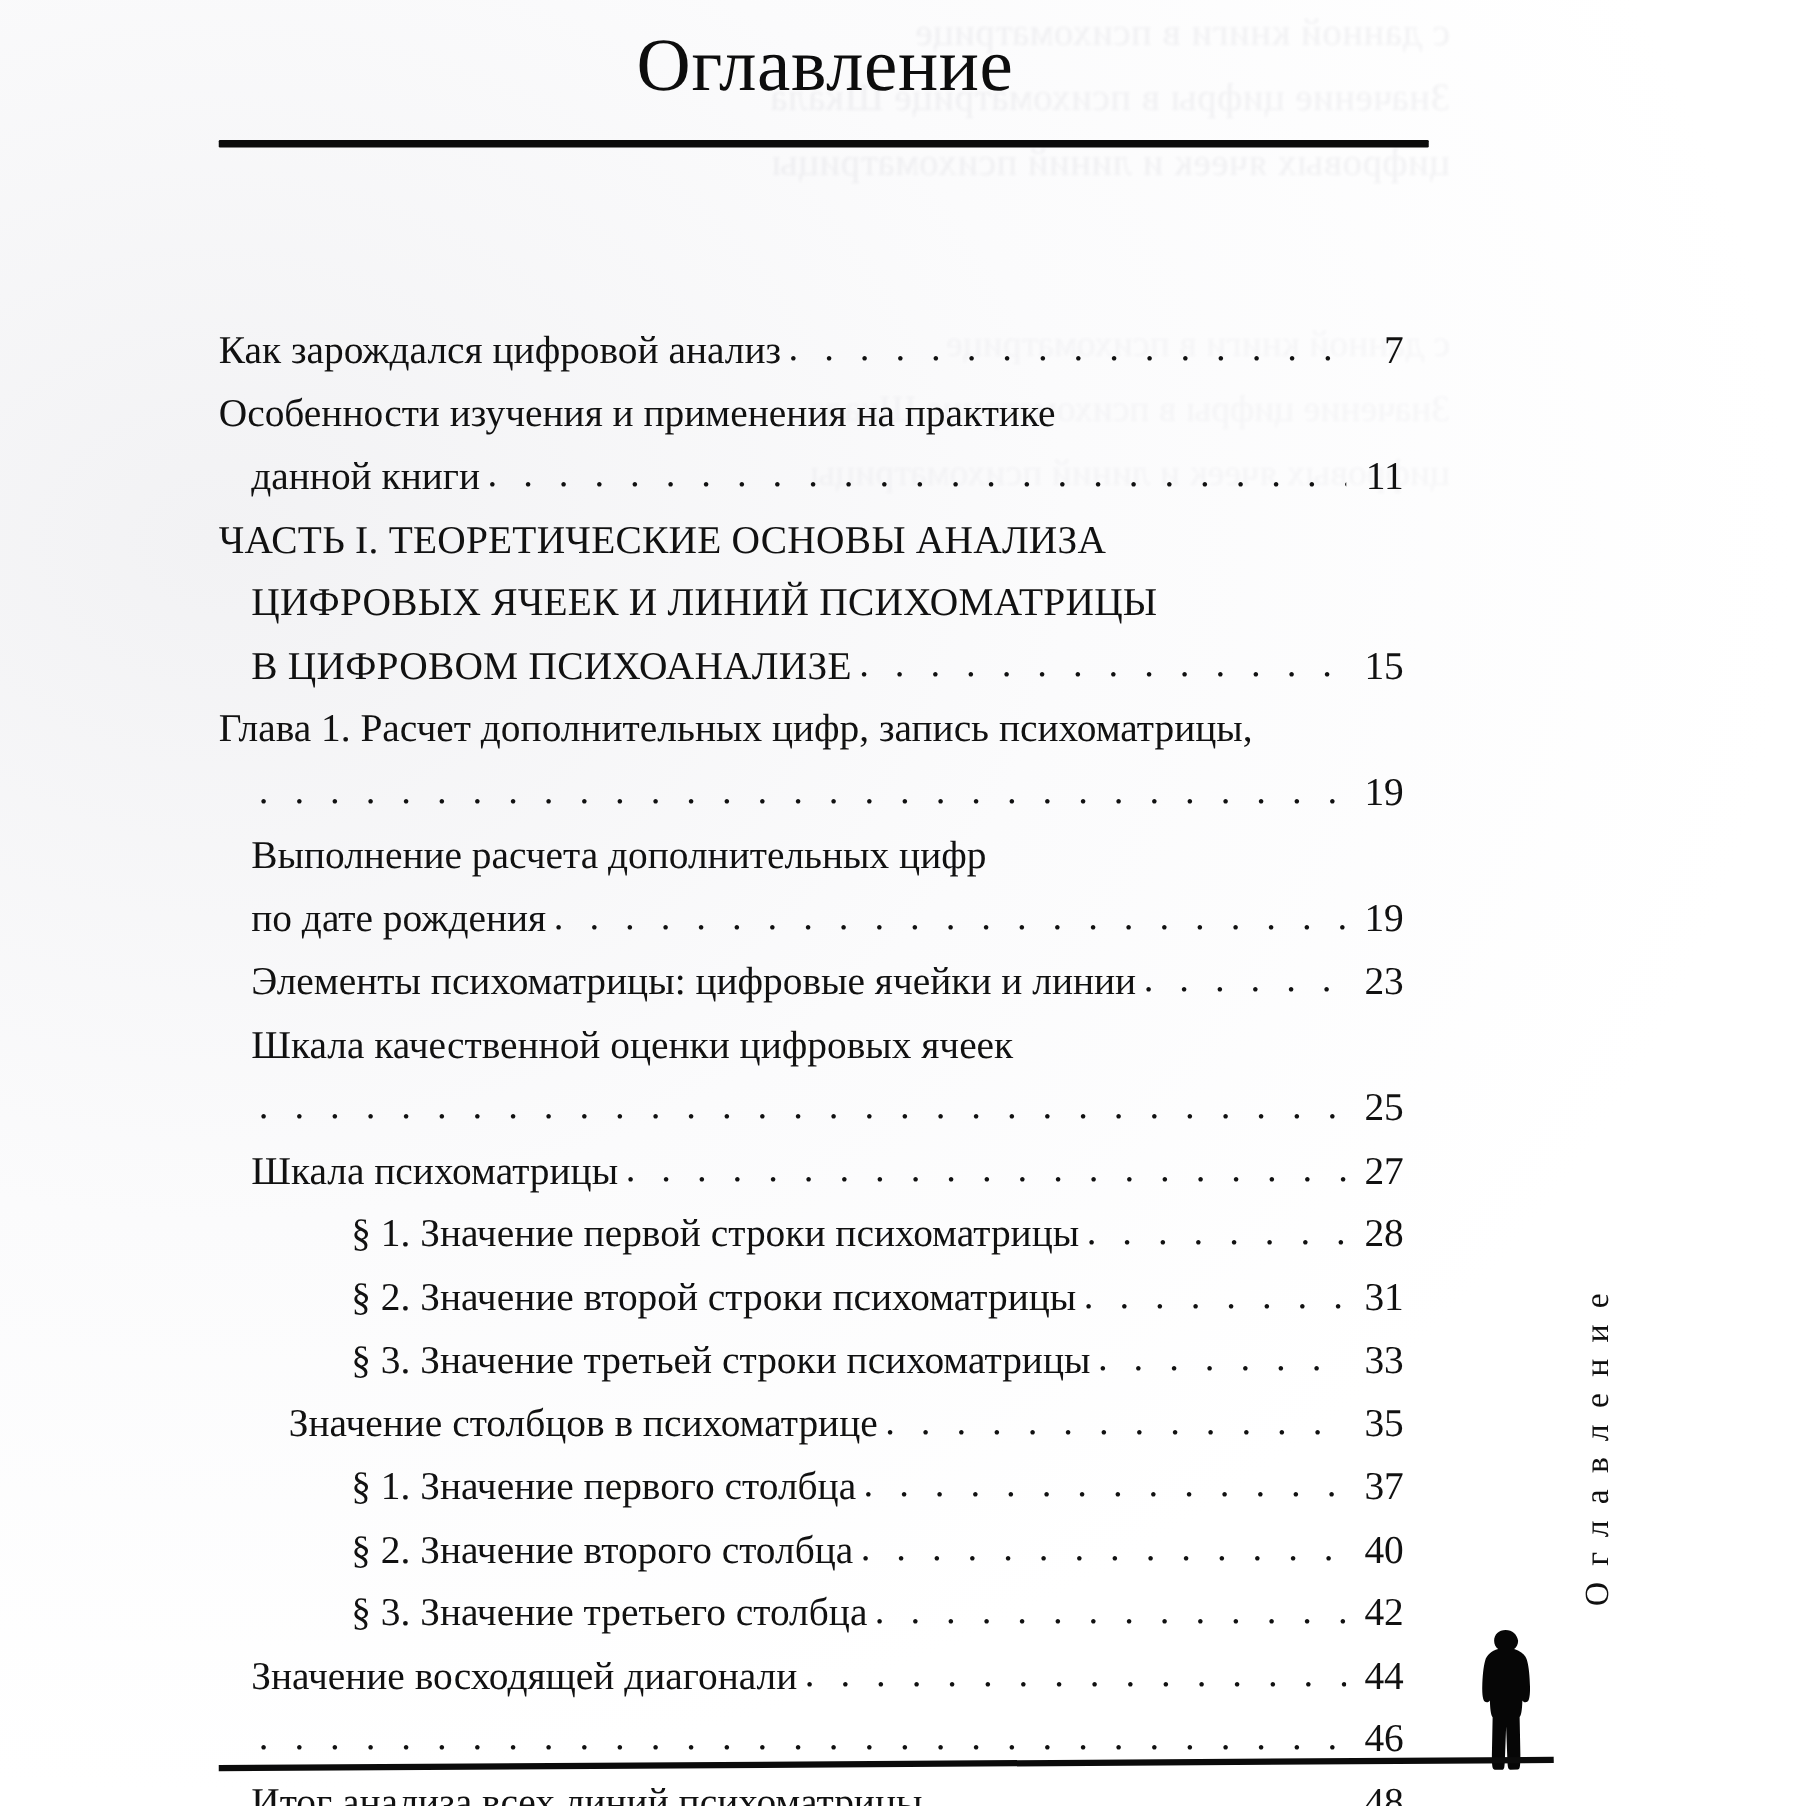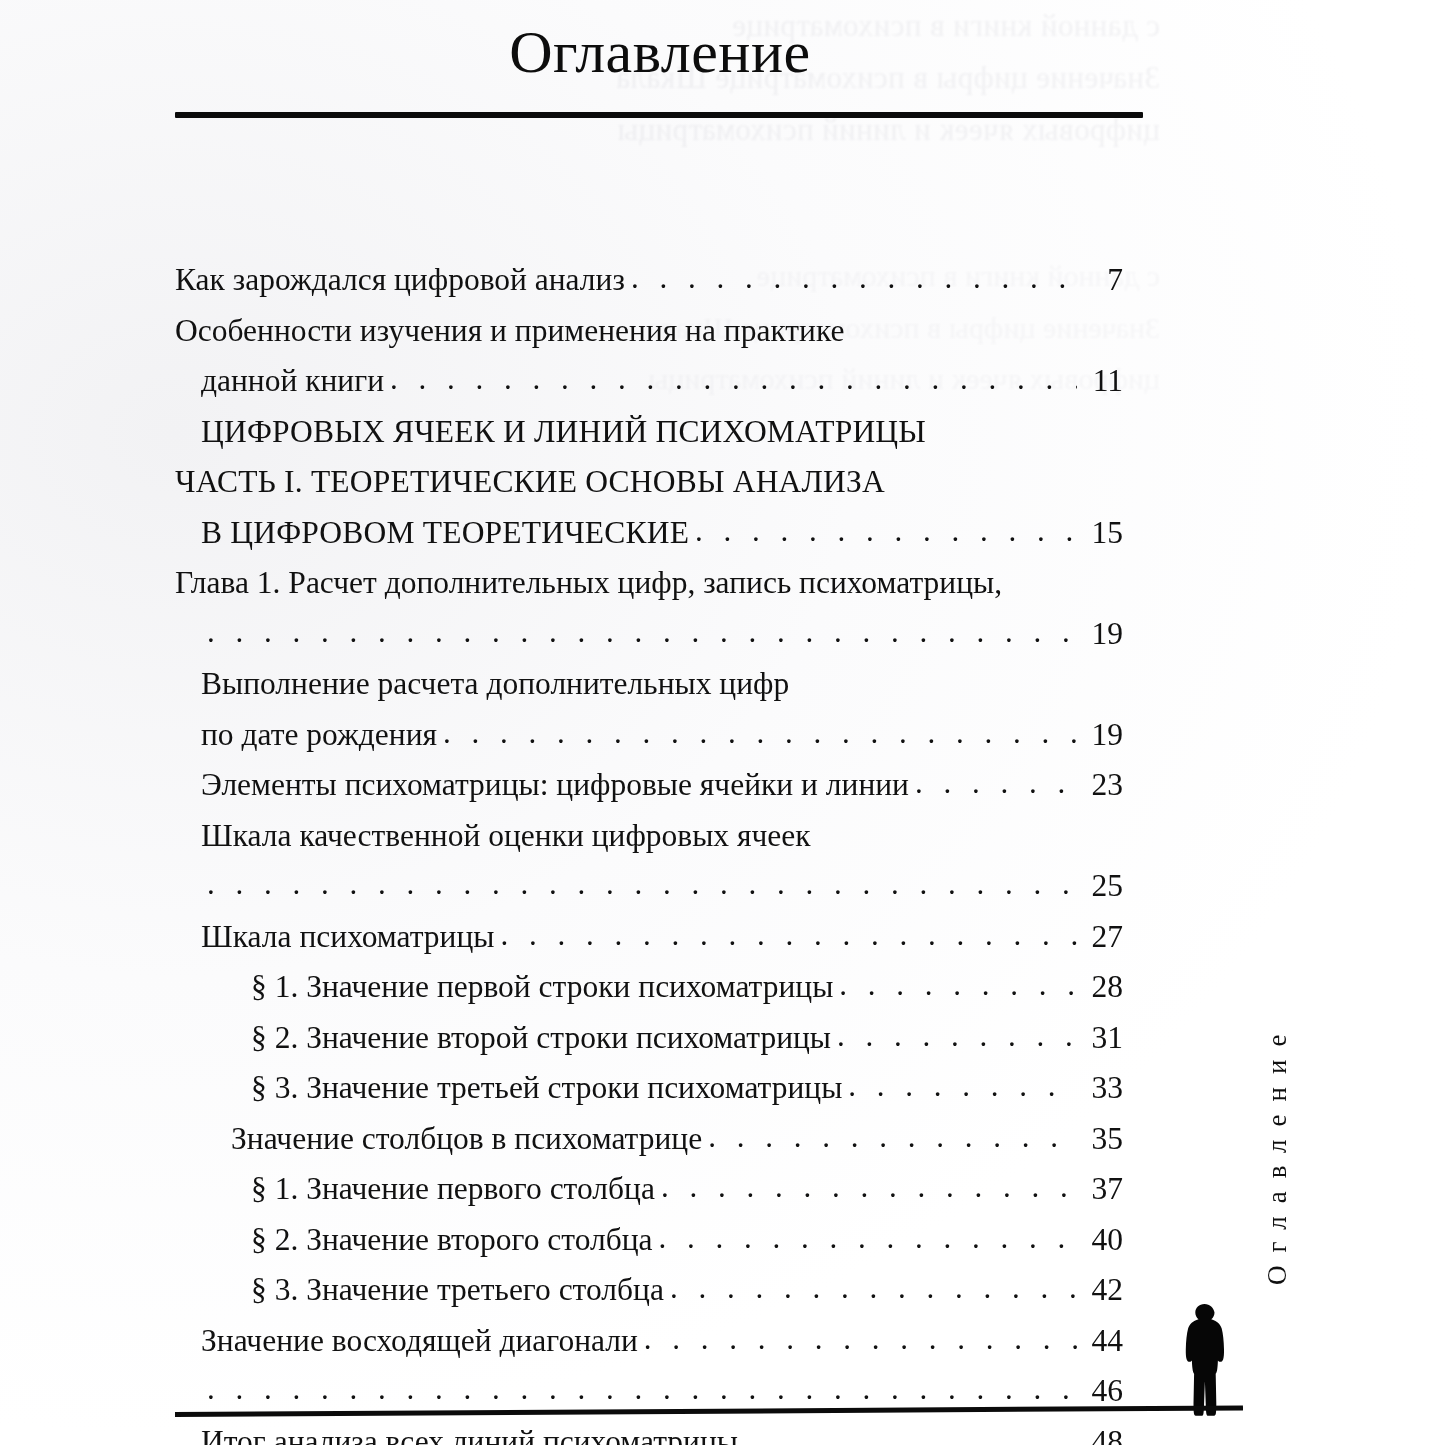--- a/index.html
+++ b/index.html
@@ -87,21 +87,21 @@
     flex:0 0 auto;
     text-align:right;
     min-width:42px;
     color:#111111;
   }
   .entry.nodots .leader{visibility:hidden;}
 
   .lvl0{margin-left:0px;}
   .lvl1{margin-left:26px;}
   .lvl1b{margin-left:56px;}
-  .lvl2{margin-left:76px;}
+  .lvl2{margin-left:106px;}
 
   .caps{
     letter-spacing:.2px;
   }
 
   
   .side-head{
     position:absolute;
     right:152px;
     top:985px;
@@ -153,23 +153,23 @@
 Значение цифры в психоматрице Шкала
 цифровых ячеек и линий психоматрицы</div>
 
   <div class="title">Оглавление</div>
   <div class="rule-top"></div>
 
   <div class="toc" id="toc">
       <div class="entry lvl0"><span class="txt">Как зарождался цифровой анализ</span><span class="leader">. . . . . . . . . . . . . . . . . . . . . . . . . . . . . . . . . . . . . . . . . . . . . . . . . . . . . . . . . . . . . . . . . . . . . . . . . . . . . . . . . . . . . . . . . . </span><span class="pg">7</span></div>
       <div class="entry lvl0 nodots"><span class="txt">Особенности изучения и применения на практике</span><span class="leader">. . . . . . . . . . . . . . . . . . . . . . . . . . . . . . . . . . . . . . . . . . . . . . . . . . . . . . . . . . . . . . . . . . . . . . . . . . . . . . . . . . . . . . . . . . </span><span class="pg"></span></div>
       <div class="entry lvl1"><span class="txt">данной книги</span><span class="leader">. . . . . . . . . . . . . . . . . . . . . . . . . . . . . . . . . . . . . . . . . . . . . . . . . . . . . . . . . . . . . . . . . . . . . . . . . . . . . . . . . . . . . . . . . . </span><span class="pg">11</span></div>
+      <div class="entry lvl0 nodots"><span class="txt caps">ЧАСТЬ I. ТЕОРЕТИЧЕСКИЕ ОСНОВЫ АНАЛИЗА</span><span class="leader">. . . . . . . . . . . . . . . . . . . . . . . . . . . . . . . . . . . . . . . . . . . . . . . . . . . . . . . . . . . . . . . . . . . . . . . . . . . . . . . . . . . . . . . . . . </span><span class="pg"></span></div>
       <div class="entry lvl1 nodots"><span class="txt caps">ЦИФРОВЫХ ЯЧЕЕК И ЛИНИЙ ПСИХОМАТРИЦЫ</span><span class="leader">. . . . . . . . . . . . . . . . . . . . . . . . . . . . . . . . . . . . . . . . . . . . . . . . . . . . . . . . . . . . . . . . . . . . . . . . . . . . . . . . . . . . . . . . . . </span><span class="pg"></span></div>
-      <div class="entry lvl0 nodots"><span class="txt caps">ЧАСТЬ I. ТЕОРЕТИЧЕСКИЕ ОСНОВЫ АНАЛИЗА</span><span class="leader">. . . . . . . . . . . . . . . . . . . . . . . . . . . . . . . . . . . . . . . . . . . . . . . . . . . . . . . . . . . . . . . . . . . . . . . . . . . . . . . . . . . . . . . . . . </span><span class="pg"></span></div>
-      <div class="entry lvl1"><span class="txt caps">В ЦИФРОВОМ ТЕОРЕТИЧЕСКИЕ</span><span class="leader">. . . . . . . . . . . . . . . . . . . . . . . . . . . . . . . . . . . . . . . . . . . . . . . . . . . . . . . . . . . . . . . . . . . . . . . . . . . . . . . . . . . . . . . . . . </span><span class="pg">15</span></div>
+      <div class="entry lvl1"><span class="txt caps">В ЦИФРОВОМ ПСИХОАНАЛИЗЕ</span><span class="leader">. . . . . . . . . . . . . . . . . . . . . . . . . . . . . . . . . . . . . . . . . . . . . . . . . . . . . . . . . . . . . . . . . . . . . . . . . . . . . . . . . . . . . . . . . . </span><span class="pg">15</span></div>
       <div class="entry lvl0 nodots"><span class="txt">Глава 1. Расчет дополнительных цифр, запись психоматрицы,</span><span class="leader">. . . . . . . . . . . . . . . . . . . . . . . . . . . . . . . . . . . . . . . . . . . . . . . . . . . . . . . . . . . . . . . . . . . . . . . . . . . . . . . . . . . . . . . . . . </span><span class="pg"></span></div>
       <div class="entry lvl1"><span class="leader">. . . . . . . . . . . . . . . . . . . . . . . . . . . . . . . . . . . . . . . . . . . . . . . . . . . . . . . . . . . . . . . . . . . . . . . . . . . . . . . . . . . . . . . . . . </span><span class="pg">19</span></div>
       <div class="entry lvl1 nodots"><span class="txt">Выполнение расчета дополнительных цифр</span><span class="leader">. . . . . . . . . . . . . . . . . . . . . . . . . . . . . . . . . . . . . . . . . . . . . . . . . . . . . . . . . . . . . . . . . . . . . . . . . . . . . . . . . . . . . . . . . . </span><span class="pg"></span></div>
       <div class="entry lvl1"><span class="txt">по дате рождения</span><span class="leader">. . . . . . . . . . . . . . . . . . . . . . . . . . . . . . . . . . . . . . . . . . . . . . . . . . . . . . . . . . . . . . . . . . . . . . . . . . . . . . . . . . . . . . . . . . </span><span class="pg">19</span></div>
       <div class="entry lvl1"><span class="txt">Элементы психоматрицы: цифровые ячейки и линии</span><span class="leader">. . . . . . . . . . . . . . . . . . . . . . . . . . . . . . . . . . . . . . . . . . . . . . . . . . . . . . . . . . . . . . . . . . . . . . . . . . . . . . . . . . . . . . . . . . </span><span class="pg">23</span></div>
       <div class="entry lvl1 nodots"><span class="txt">Шкала качественной оценки цифровых ячеек</span><span class="leader">. . . . . . . . . . . . . . . . . . . . . . . . . . . . . . . . . . . . . . . . . . . . . . . . . . . . . . . . . . . . . . . . . . . . . . . . . . . . . . . . . . . . . . . . . . </span><span class="pg"></span></div>
       <div class="entry lvl1"><span class="leader">. . . . . . . . . . . . . . . . . . . . . . . . . . . . . . . . . . . . . . . . . . . . . . . . . . . . . . . . . . . . . . . . . . . . . . . . . . . . . . . . . . . . . . . . . . </span><span class="pg">25</span></div>
       <div class="entry lvl1"><span class="txt">Шкала психоматрицы</span><span class="leader">. . . . . . . . . . . . . . . . . . . . . . . . . . . . . . . . . . . . . . . . . . . . . . . . . . . . . . . . . . . . . . . . . . . . . . . . . . . . . . . . . . . . . . . . . . </span><span class="pg">27</span></div>
       <div class="entry lvl2"><span class="txt">§ 1. Значение первой строки психоматрицы</span><span class="leader">. . . . . . . . . . . . . . . . . . . . . . . . . . . . . . . . . . . . . . . . . . . . . . . . . . . . . . . . . . . . . . . . . . . . . . . . . . . . . . . . . . . . . . . . . . </span><span class="pg">28</span></div>
       <div class="entry lvl2"><span class="txt">§ 2. Значение второй строки психоматрицы</span><span class="leader">. . . . . . . . . . . . . . . . . . . . . . . . . . . . . . . . . . . . . . . . . . . . . . . . . . . . . . . . . . . . . . . . . . . . . . . . . . . . . . . . . . . . . . . . . . </span><span class="pg">31</span></div>

